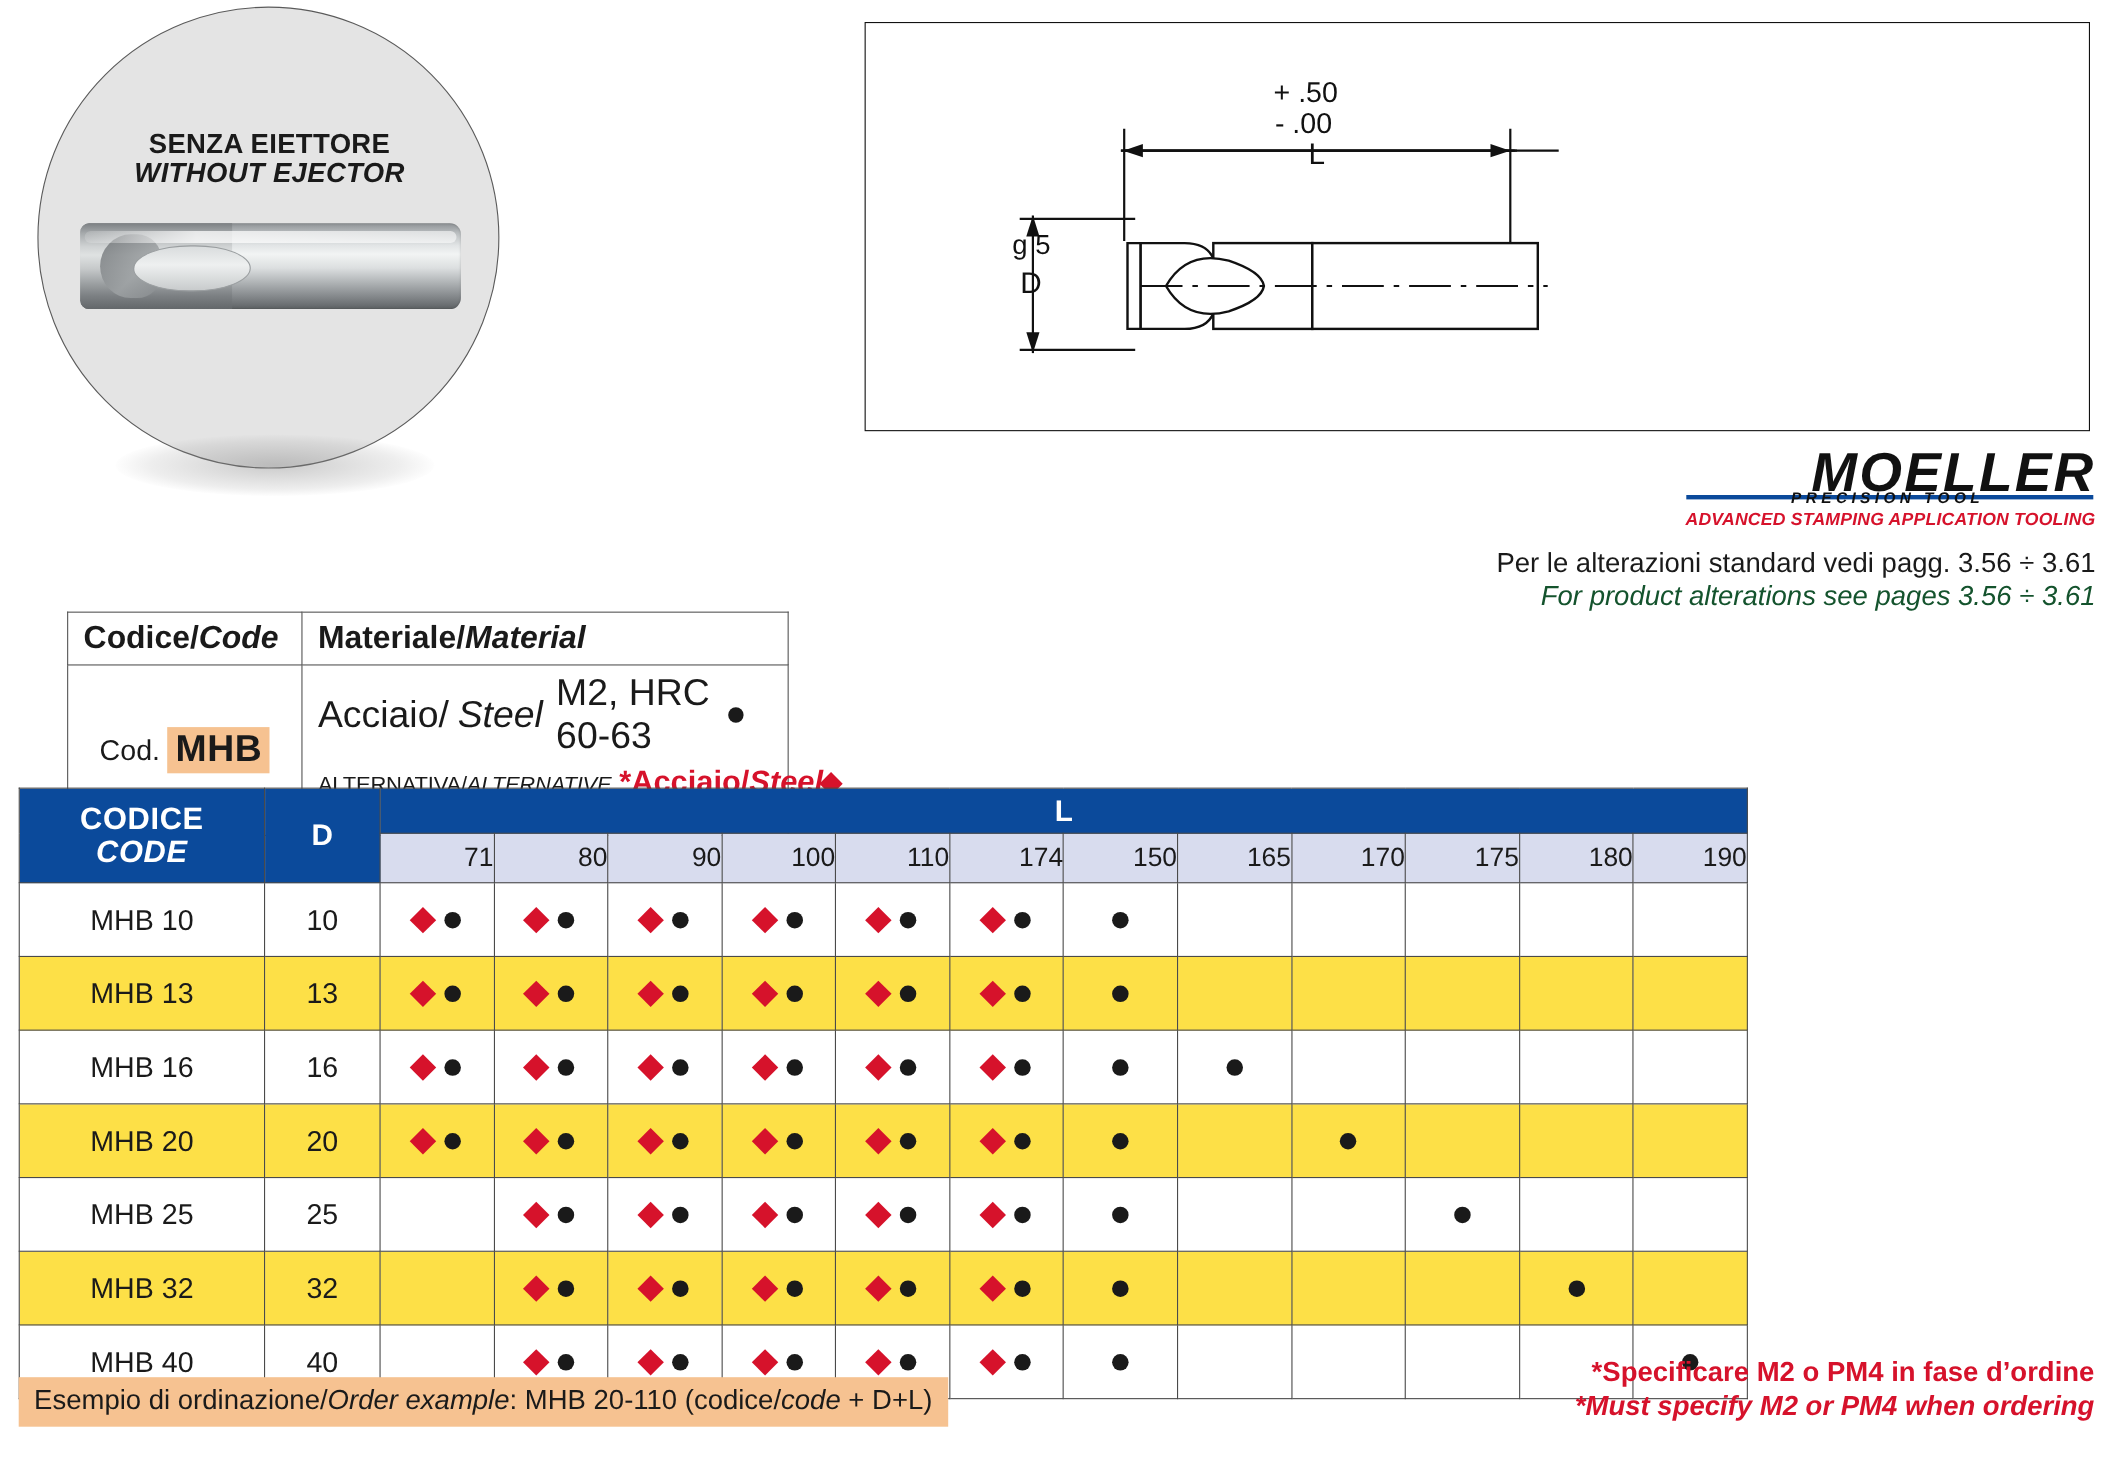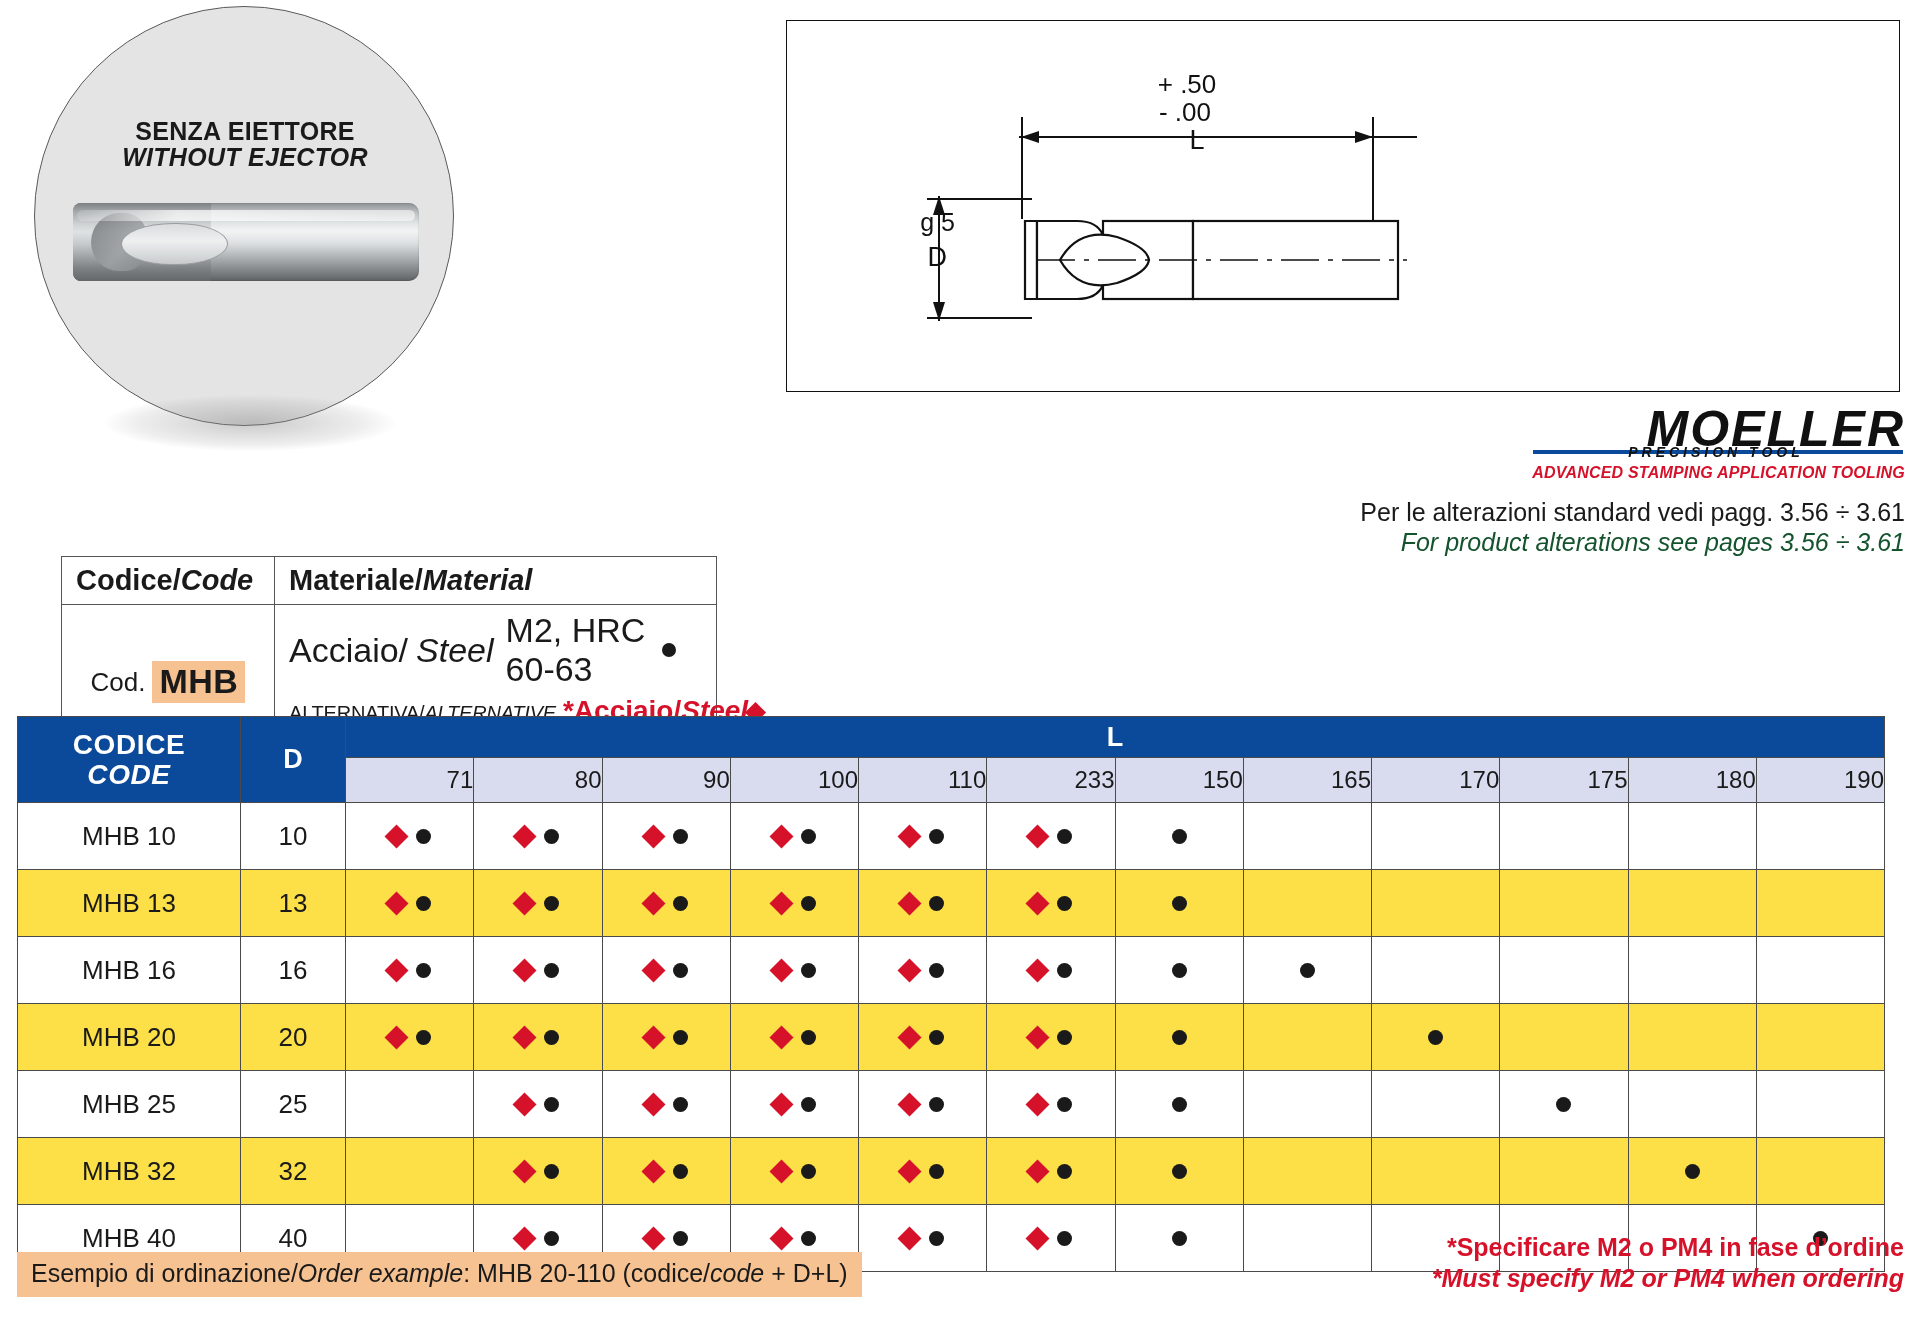--- a/index.html
+++ b/index.html
@@ -131,21 +131,21 @@
   .alt-it{font-size:20px;letter-spacing:-.2px;}
   .alt-en{font-size:20px;font-style:italic;letter-spacing:-.2px;}
   .alt-red{font-size:28px;font-weight:bold;color:#d6122b;padding-left:7px;}
   .alt-red i{font-style:italic;}
   .mk-dot{display:inline-block;width:14px;height:14px;border-radius:50%;background:#1a1a1a;}
   .mk-dia{display:inline-block;width:15px;height:15px;background:#d6122b;transform:rotate(45deg);}
   .mat-mark{margin-left:auto;padding-right:26px;display:flex;align-items:center;}
 
   
   #main-table{
-    position:absolute;left:17px;top:716px;width:1868px;
+    position:absolute;left:17px;top:716px;width:1572px;
     border-collapse:collapse;table-layout:fixed;
   }
   #main-table th,#main-table td{border:1.5px solid #4a4a4a;padding:0;}
   .hdr-blue{background:#0b4a9b;color:#fff;}
   .th-code{width:222px;height:84px;text-align:center;vertical-align:middle;}
   .th-code .l1{font-size:28px;font-weight:bold;letter-spacing:.6px;line-height:1.05;}
   .th-code .l2{font-size:28px;font-weight:bold;font-style:italic;letter-spacing:.6px;line-height:1.05;}
   .th-d{width:104px;text-align:center;vertical-align:middle;font-size:27px;font-weight:bold;}
   .th-l{height:40px;text-align:center;vertical-align:middle;font-size:27px;font-weight:bold;}
   .th-num{
@@ -298,21 +298,21 @@
       </th>
       <th class="hdr-blue th-d" rowspan="2">D</th>
       <th class="hdr-blue th-l" colspan="12">L</th>
     </tr>
     <tr id="l-head-row">
         <th class="th-num" style="width: 130px;">71</th>
         <th class="th-num" style="width: 130px;">80</th>
         <th class="th-num" style="width: 130px;">90</th>
         <th class="th-num" style="width: 130px;">100</th>
         <th class="th-num" style="width: 130px;">110</th>
-        <th class="th-num" style="width: 130px;">233</th>
+        <th class="th-num" style="width: 130px;">174</th>
         <th class="th-num" style="width: 130px;">150</th>
         <th class="th-num" style="width: 130px;">165</th>
         <th class="th-num" style="width: 130px;">170</th>
         <th class="th-num" style="width: 130px;">175</th>
         <th class="th-num" style="width: 130px;">180</th>
         <th class="th-num" style="width: 130px;">190</th>
       </tr>
   </thead>
   <tbody id="matrix-body">
       <tr class="row-odd">

